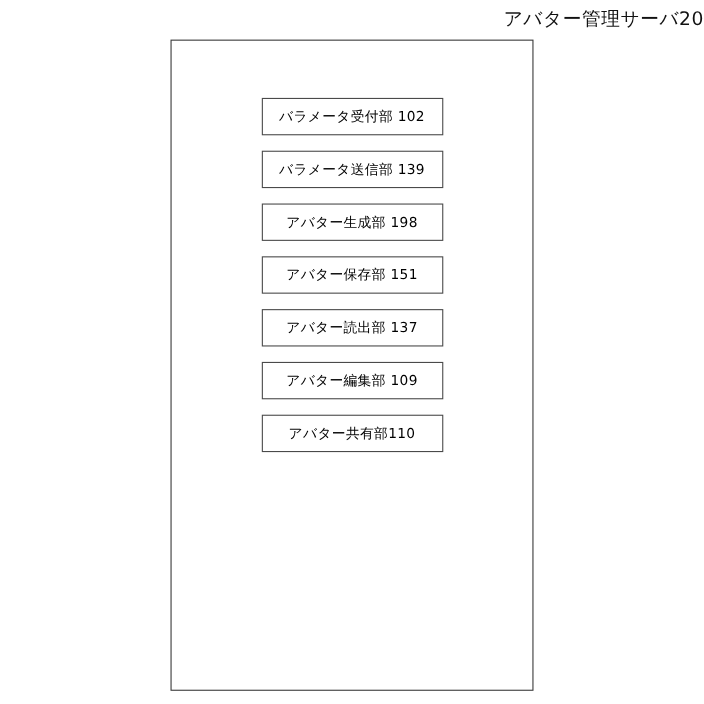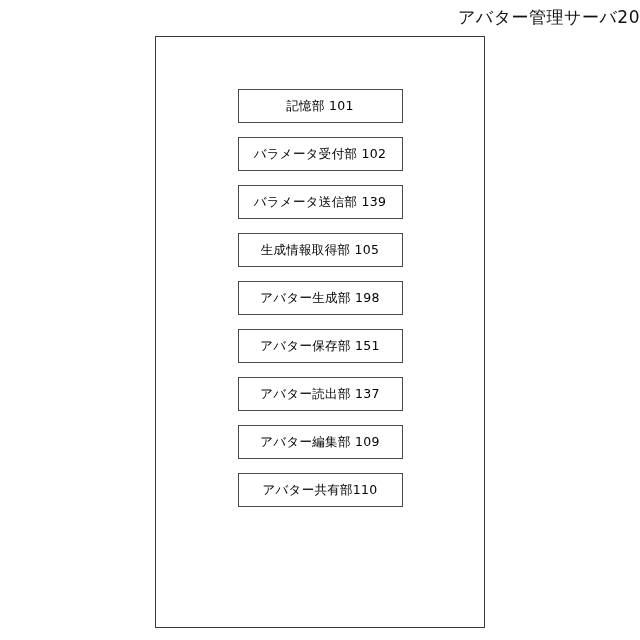--- a/index.html
+++ b/index.html
@@ -69,36 +69,30 @@
 </head>
 <body>
 
 <div class="page">
 
   <div class="diagram-title">アバター管理サーバ20</div>
 
   <div class="outer-box">
     <div class="block-list">
 
-      <div class="block">
-        <span>記憶部 101</span>
-      </div>
 
       <div class="block">
         <span>バラメータ受付部 102</span>
       </div>
 
 
       <div class="block">
         <span>バラメータ送信部 139</span>
       </div>
 
-      <div class="block">
-        <span>生成情報取得部 105</span>
-      </div>
 
       <div class="block">
         <span>アバター生成部 198</span>
       </div>
 
       <div class="block">
         <span>アバター保存部 151</span>
       </div>
 
       <div class="block">

